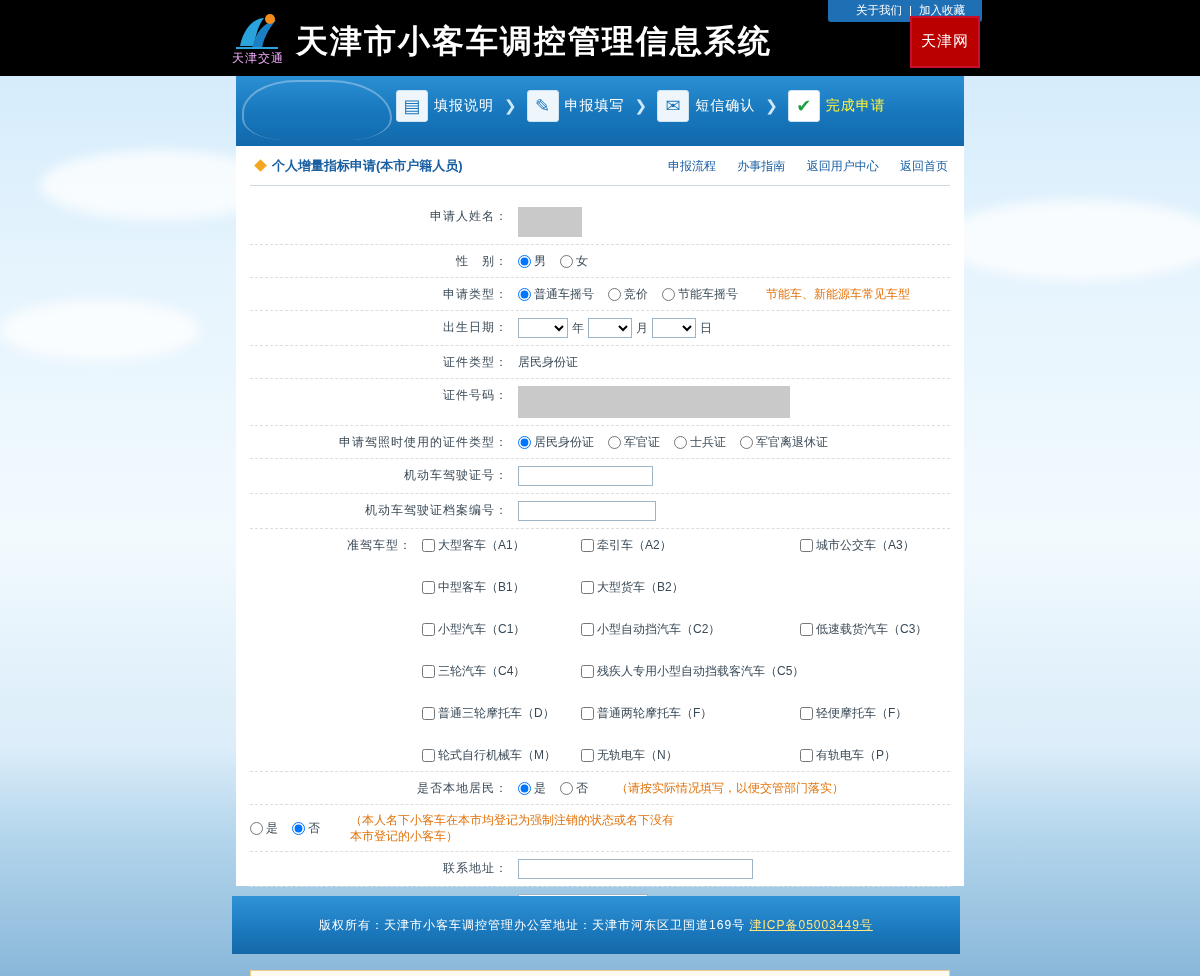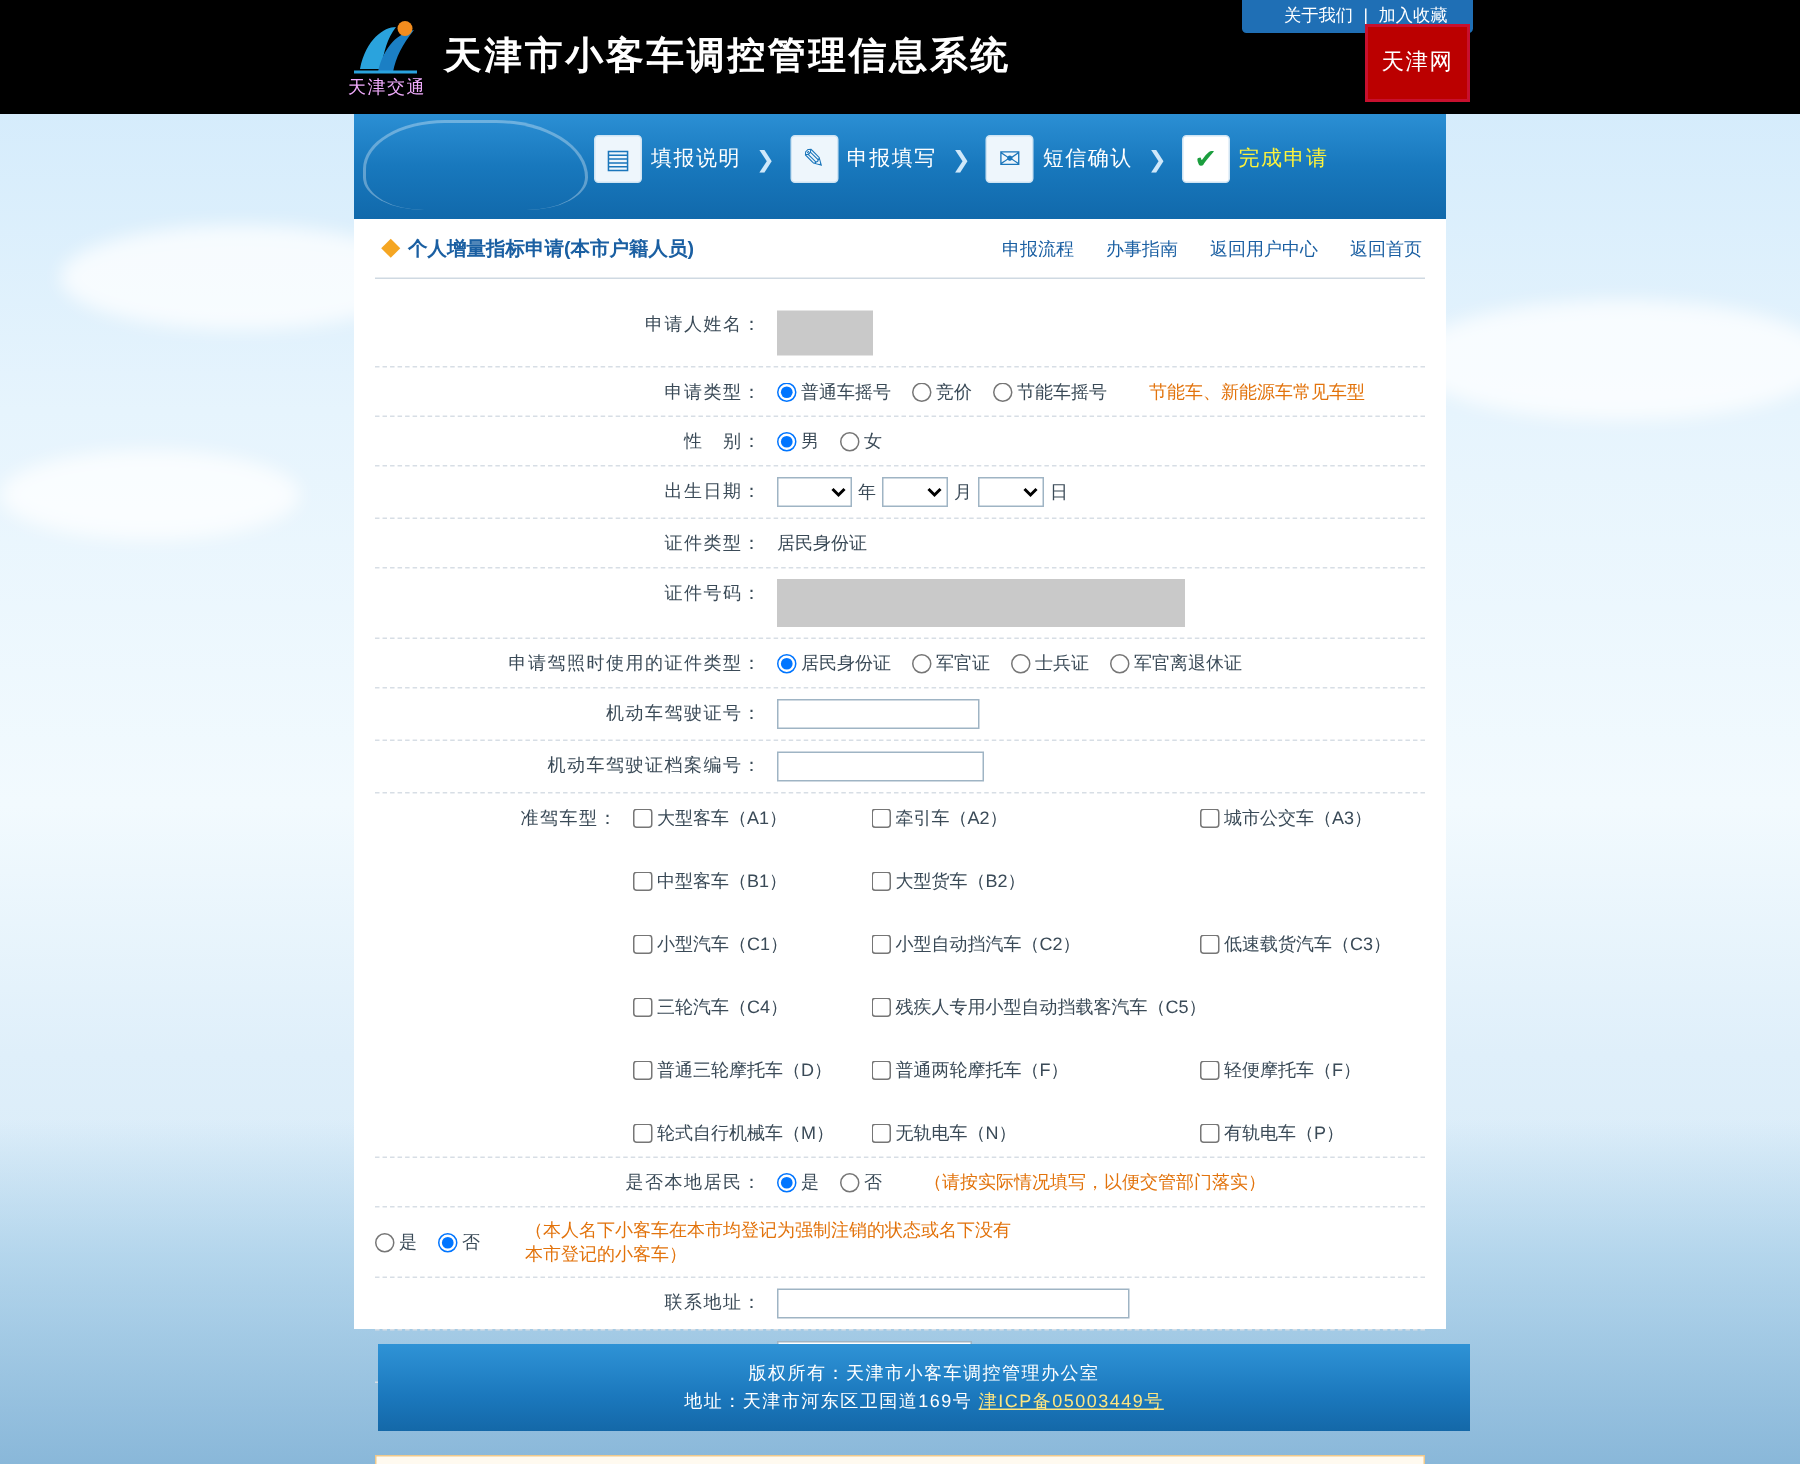--- a/index.html
+++ b/index.html
@@ -42,21 +42,21 @@
     width:72px; height:66px;
     display:flex; flex-direction:column; align-items:center; justify-content:center;
   }
   .logo-mark { width:56px; height:40px; }
   .logo-text {
     color:#f0abfc; font-size:12px; letter-spacing:1px; margin-top:-2px;
     font-family:"DejaVu Sans", sans-serif;
   }
   .site-title {
     position:absolute; left:296px; top:20px;
-    color:#fff; font-size:25px; font-weight:bold;
+    color:#fff; font-size:32px; font-weight:bold;
     letter-spacing:2px;
     font-family:"DejaVu Sans", sans-serif;
   }
   .top-links {
     position:absolute; right:218px; top:0px;
     background:#1f6fb5;
     padding:3px 10px 4px 21px;
     color:#fff; font-size:11.5px;
     border-radius:0 0 3px 3px;
   }
@@ -165,25 +165,25 @@
   .lic-cell { font-size:12px; color:#3a4a57; white-space:nowrap; }
   
   .tipbox {
     margin:14px 14px 0 14px;
     border:1px solid #f0c98b; background:#fffaf0;
     color:#d2691e; font-size:12px; line-height:18px;
     padding:6px 8px;
   }
   
   .footer {
-    position:absolute; left:252px; top:896px;
+    position:absolute; left:232px; top:896px;
     width:728px; height:58px;
     background:linear-gradient(to bottom,#2f93d6 0%, #1b78bd 60%, #1468a8 100%);
     color:#fff; font-size:12px;
-    display:flex; flex-direction:column; align-items:center; justify-content:center;
+    display:flex; flex-direction:row; align-items:center; justify-content:center;
     z-index:2;
   }
   .footer a { color:#ffe680; text-decoration:underline; }
   .foot-line { letter-spacing:1px; margin:1px 0; }
 </style>
 </head>
 <body>
 
 <div class="bg-sky"></div>
 <div class="bg-cloud" style="left:40px; top:150px; width:240px; height:70px;"></div>
@@ -254,34 +254,34 @@
   <div class="form">
 
     <div class="row">
       <div class="lbl">申请人姓名：</div>
       <div class="fld">
         <span class="mask"></span>
       </div>
     </div>
 
     <div class="row">
+      <div class="lbl">性　别：</div>
+      <div class="fld">
+        <label class="opt"><input class="radio" type="radio" name="gender" checked="" style=""><span>男</span></label>
+        <label class="opt"><input class="radio" type="radio" name="gender" style=""><span>女</span></label>
+      </div>
+    </div>
+
+    <div class="row">
       <div class="lbl">申请类型：</div>
       <div class="fld">
         <label class="opt"><input class="radio" type="radio" name="atype" checked="" style=""><span>普通车摇号</span></label>
         <label class="opt"><input class="radio" type="radio" name="atype" style=""><span>竞价</span></label>
         <label class="opt"><input class="radio" type="radio" name="atype" style=""><span>节能车摇号</span></label>
         <span class="note">节能车、新能源车常见车型</span>
-      </div>
-    </div>
-
-    <div class="row">
-      <div class="lbl">性　别：</div>
-      <div class="fld">
-        <label class="opt"><input class="radio" type="radio" name="gender" checked="" style=""><span>男</span></label>
-        <label class="opt"><input class="radio" type="radio" name="gender" style=""><span>女</span></label>
       </div>
     </div>
 
     <div class="row">
       <div class="lbl">出生日期：</div>
       <div class="fld">
         <select class="sel w48"></select>
         <span class="plain">年</span>
         <select class="sel w40"></select>
         <span class="plain">月</span>

